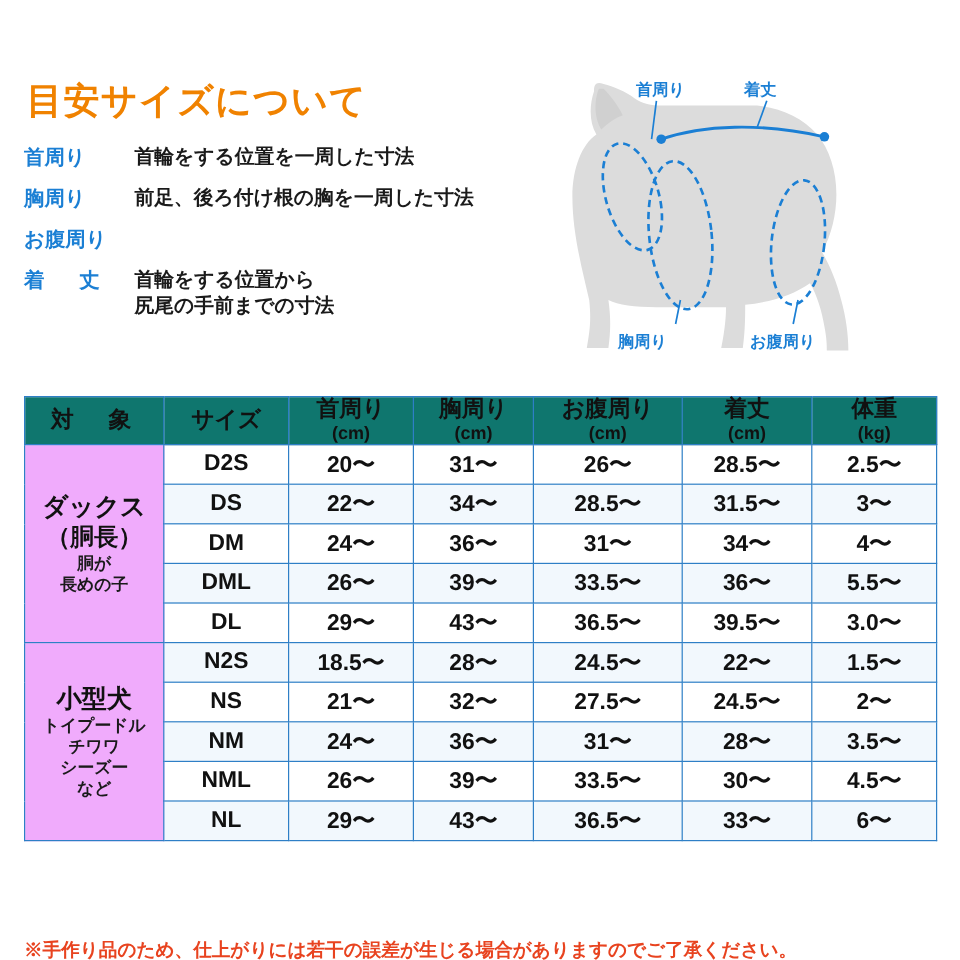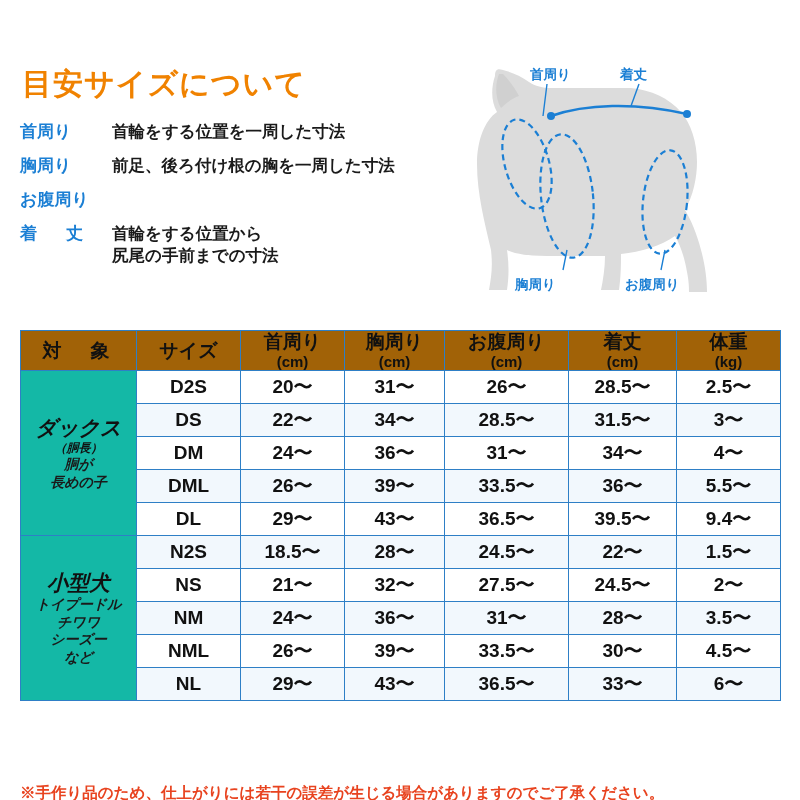--- a/index.html
+++ b/index.html
@@ -98,39 +98,38 @@
     border: 1px solid #2e7fc6;
     text-align: center;
     vertical-align: middle;
     font-size: 19px;
     font-weight: bold;
     color: #111;
     padding: 0;
     height: 33px;
   }
   thead th {
-    background: #a16207;
+    background: #0f766e;
     color: #1b4f86;
     font-size: 17px;
     line-height: 1.15;
     height: 46px;
   }
   thead th .unit { font-size: 15px; display: block; }
   thead th.c0 { letter-spacing: 5px; }
 
   td.target {
-    background: #14b8a6;
+    background: #f0abfc;
     color: #1b7fd4;
     font-size: 21px;
     line-height: 1.25;
     padding: 2px 0;
-    font-style: italic;
   }
   td.target .big { font-size: 21px; font-weight: bold; display: block; }
-  td.target .mid { font-size: 12px; font-weight: bold; display: block; }
+  td.target .mid { font-size: 20px; font-weight: bold; display: block; }
   td.target .sml { font-size: 14px; font-weight: bold; display: block; color: #1a1a1a; text-align: center; }
   td.size { font-size: 21px; }
   tr.zebra td:not(.target) { background: #f2f8fd; }
 
   
   col.w0 { width: 116px; }
   col.w1 { width: 104px; }
   col.w2 { width: 104px; }
   col.w3 { width: 100px; }
   col.w4 { width: 124px; }
@@ -297,21 +296,21 @@
         <td>33.5〜</td>
         <td>36〜</td>
         <td>5.5〜</td>
       </tr>
       <tr>
         <td class="size">DL</td>
         <td>29〜</td>
         <td>43〜</td>
         <td>36.5〜</td>
         <td>39.5〜</td>
-        <td>9.4〜</td>
+        <td>3.0〜</td>
       </tr>
 
       <tr class="zebra">
         <td class="target" rowspan="5">
           <span class="big">小型犬</span>
           <span class="sml">トイプードル</span>
           <span class="sml">チワワ</span>
           <span class="sml">シーズー</span>
           <span class="sml">など</span>
         </td>

